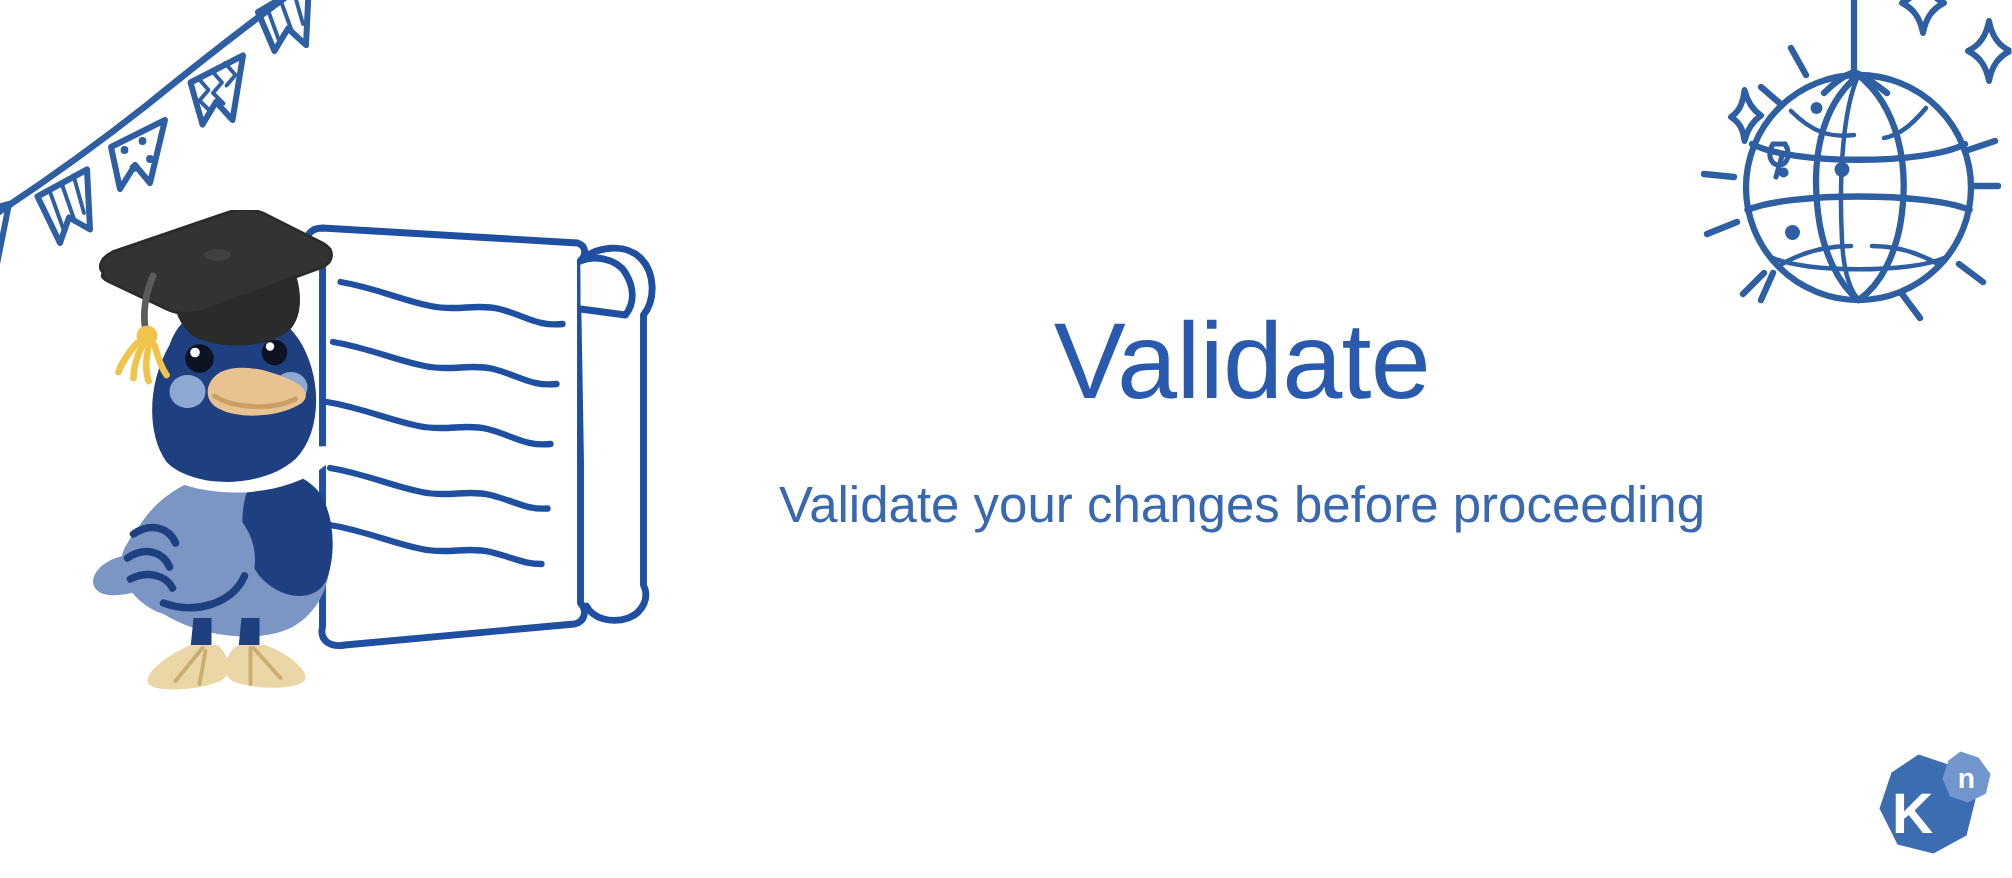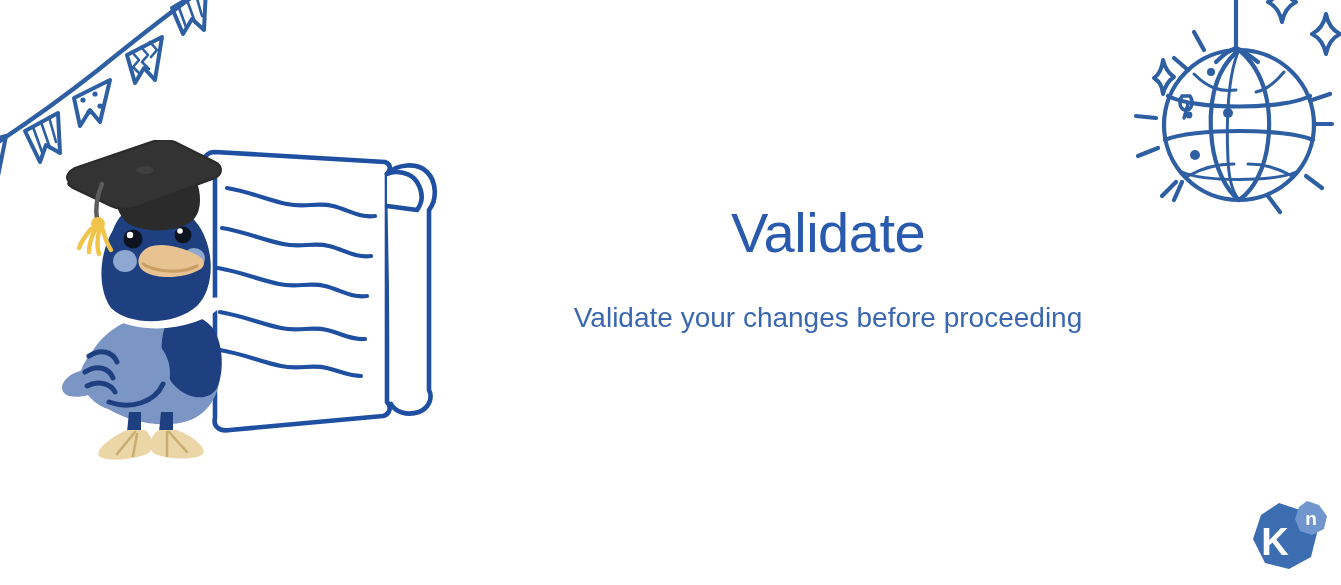--- a/index.html
+++ b/index.html
@@ -35,30 +35,30 @@
 
   
   .text-block {
     position: absolute;
     left: 470px;
     top: 205px;
     width: 716px;
     text-align: center;
   }
   .page-title {
-    font-size: 56px;
+    font-size: 72px;
     font-weight: 300;
     letter-spacing: -0.5px;
     line-height: 1.0;
     color: #2a5aad;
     margin: 0;
     white-space: nowrap;
   }
   .page-subtitle {
-    font-size: 28px;
+    font-size: 34px;
     font-weight: 400;
     color: #3a68b0;
     margin: 40px 0 0 0;
     line-height: 1.2;
     white-space: nowrap;
   }
 
   
   .logo {
     position: absolute;

